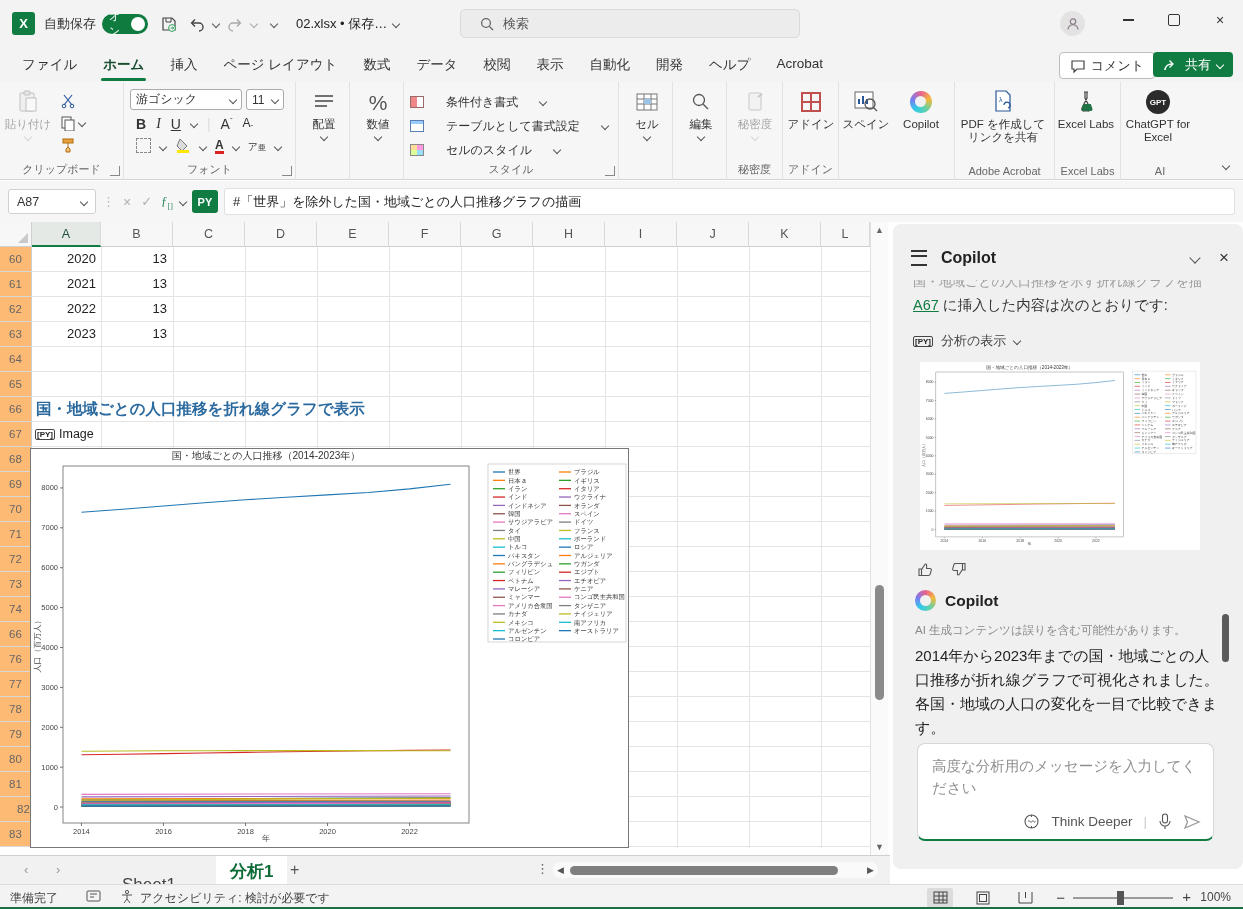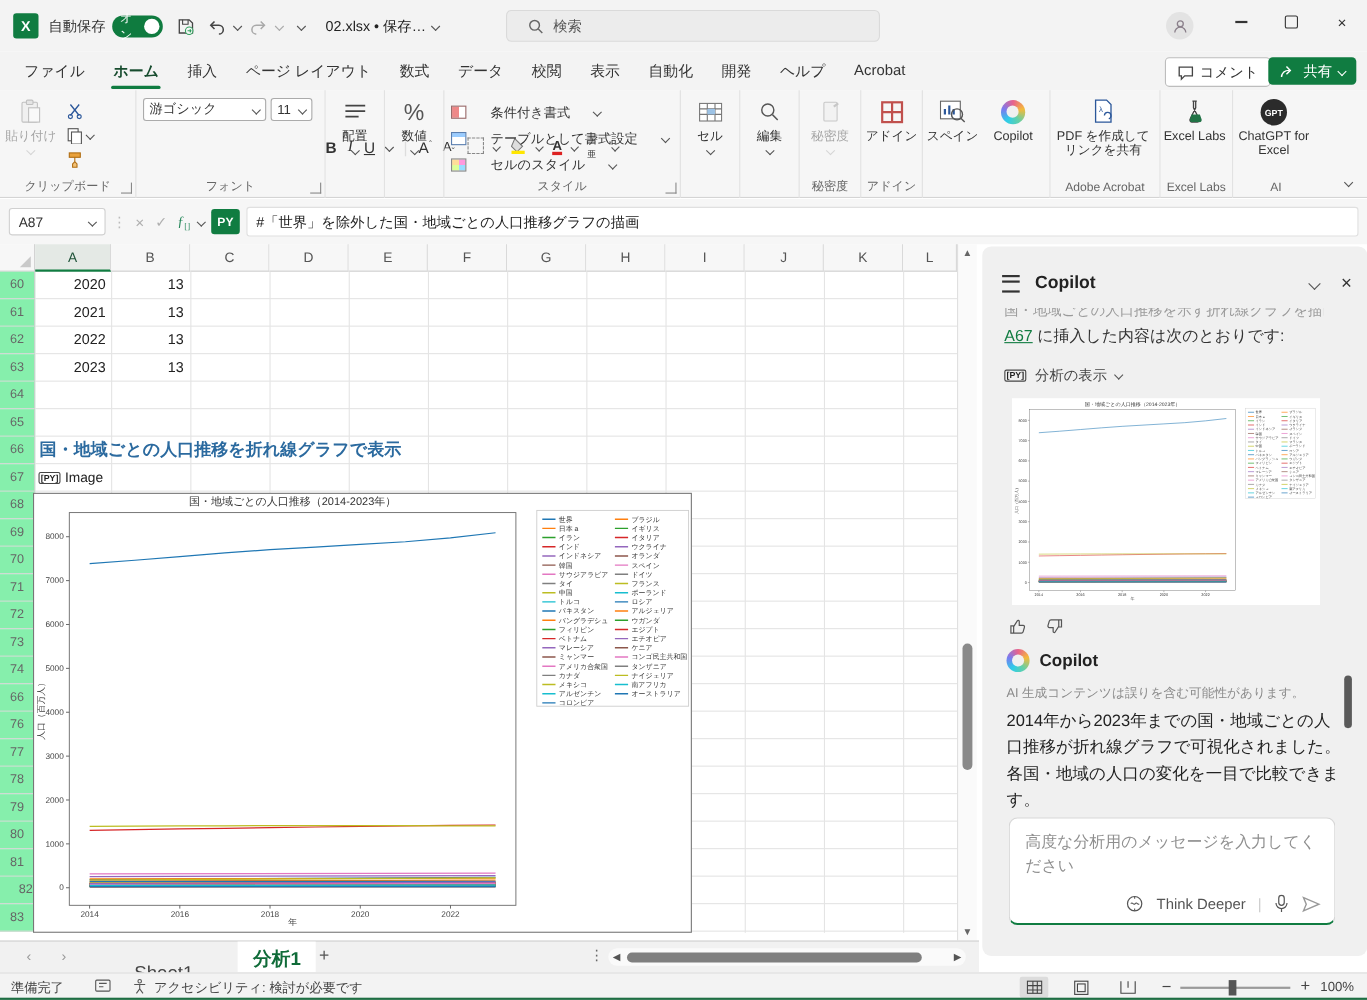--- a/index.html
+++ b/index.html
@@ -24,40 +24,40 @@
   .profile{position:absolute;left:1060px;top:11px;width:25px;height:25px;border-radius:50%;background:#e3e3e3;display:flex;align-items:center;justify-content:center}
   
   .tabrow{position:absolute;left:0;top:47px;width:1243px;height:35px;background:#f3f3f3;display:flex;align-items:center;padding-left:10px;box-sizing:border-box;gap:2px}
   .mtab{padding:6px 12px;font-size:13.5px;color:#333;border-radius:4px;position:relative}
   .mtab.active{font-weight:bold;color:#174c2e}
   .mtab.active::after{content:"";position:absolute;left:10px;right:10px;bottom:-1px;height:3px;background:#107C41;border-radius:2px}
   .comment-btn{position:absolute;right:88px;top:52px;height:25px;border:1px solid #bdbdbd;border-radius:4px;background:#fff;display:flex;align-items:center;gap:5px;padding:0 10px;font-size:13px;color:#333}
   .share-btn{position:absolute;right:10px;top:52px;height:25px;border-radius:4px;background:#107C41;color:#fff;display:flex;align-items:center;gap:6px;padding:0 10px;font-size:13px}
   
   .ribbon{position:absolute;left:0;top:82px;width:1243px;height:98px;background:#f6f6f6;border-bottom:1px solid #d4d4d4;display:flex;box-sizing:border-box}
-  .rgroup{position:relative;display:flex;height:98px;border-right:1px solid #e2e2e2;box-sizing:border-box}
+  .rgroup{position:relative;display:flex;flex-direction:column;height:98px;border-right:1px solid #e2e2e2;box-sizing:border-box}
   .rgroup .glabel{position:absolute;bottom:3px;left:0;right:0;text-align:center;font-size:11px;color:#666}
   .launch{position:absolute;bottom:4px;right:3px;width:9px;height:9px;border-left:1px solid #888;border-top:1px solid #888;transform:rotate(180deg)}
   .bigbtn{width:56px;display:flex;flex-direction:column;align-items:center;padding-top:7px;gap:3px;font-size:11.5px;color:#333;text-align:center;line-height:13px}
   .bigbtn .ic{height:26px;display:flex;align-items:center;justify-content:center}
   .grayed{opacity:.42}
   .smallbtn{height:22px;display:flex;align-items:center;gap:3px;padding:0 4px;color:#333}
   .fontbox{width:112px;height:21px;background:#fff;border:1px solid #ababab;border-radius:3px;font-size:12px;display:flex;align-items:center;justify-content:space-between;padding:0 5px;box-sizing:border-box}
   .sizebox{width:38px;height:21px;background:#fff;border:1px solid #ababab;border-radius:3px;font-size:12px;display:flex;align-items:center;justify-content:space-between;padding:0 5px;box-sizing:border-box}
   .styrow{height:24px;display:flex;align-items:center;gap:22px;font-size:12px;color:#333;padding-left:6px}
   .gridic{width:14px;height:12px;border:1px solid #9a6a6a;box-sizing:border-box}
   
   .fbar{position:absolute;left:0;top:181px;width:1243px;height:41px;background:#f6f6f6;display:flex;align-items:center;box-sizing:border-box;padding-left:8px;gap:6px}
   .namebox{width:88px;height:25px;background:#fff;border:1px solid #d0d0d0;border-radius:3px;display:flex;align-items:center;justify-content:space-between;padding:0 8px;box-sizing:border-box;font-size:12.5px}
   .pybadge{height:23px;min-width:26px;background:#107C41;color:#fff;border-radius:3px;font-size:11px;font-weight:bold;display:flex;align-items:center;justify-content:center}
   .ffield{flex:1;height:25px;background:#fff;border:1px solid #e0e0e0;border-radius:3px;display:flex;align-items:center;padding:0 8px;font-size:13px;color:#222;margin-right:8px}
   
   .colh{position:absolute;top:222px;height:25px;background:#f7f7f7;border-right:1px solid #d9d9d9;border-bottom:1px solid #cfcfcf;display:flex;align-items:center;justify-content:center;font-size:12.5px;color:#555;box-sizing:border-box}
   .colh.sel{background:#e4e9e5;border-bottom:2px solid #107C41;color:#20543a}
-  .rowh{position:absolute;left:0;width:32px;background:#86efac;border-right:1px solid #cfcfcf;border-bottom:1px solid #d9d9d9;display:flex;align-items:center;justify-content:center;font-size:11.5px;color:#666;box-sizing:border-box}
+  .rowh{position:absolute;left:0;width:32px;background:#fdba74;border-right:1px solid #cfcfcf;border-bottom:1px solid #d9d9d9;display:flex;align-items:center;justify-content:center;font-size:11.5px;color:#666;box-sizing:border-box}
   .vline{position:absolute;width:1px;background:#e4e4e4}
   .hline{position:absolute;height:1px;background:#e4e4e4}
   .cellnum{position:absolute;font-size:13px;color:#222;text-align:right}
   .corner{position:absolute;left:0;top:222px;width:32px;height:25px;background:#f7f7f7;border-right:1px solid #cfcfcf;border-bottom:1px solid #cfcfcf;box-sizing:border-box}
   .corner::after{content:"";position:absolute;right:3px;bottom:3px;border-left:10px solid transparent;border-bottom:10px solid #c9c9c9}
   .heading66{position:absolute;left:36px;top:399px;font-size:15.5px;font-weight:bold;color:#2b6a9f;white-space:nowrap}
   .row67{position:absolute;left:35px;top:427px;display:flex;align-items:center;gap:4px;font-size:12.5px;color:#222}
   .minipy{border:1px solid #444;border-radius:2px;font-size:8px;padding:0 1px;color:#222;font-weight:bold}
   .chartbox{position:absolute;left:30px;top:448px;width:599px;height:400px;background:#fff;border:1px solid #777;box-sizing:border-box}
   

